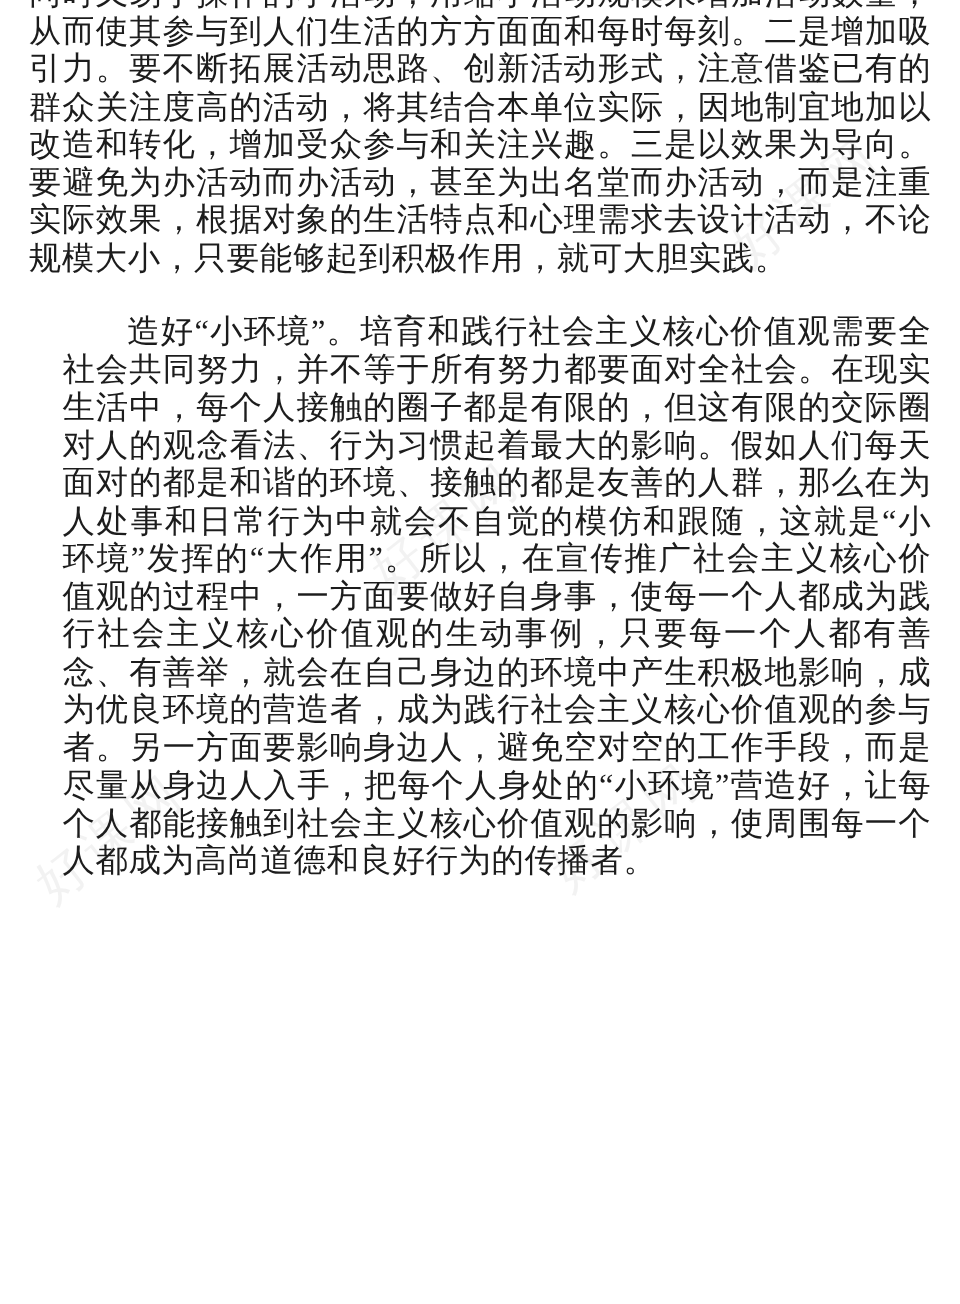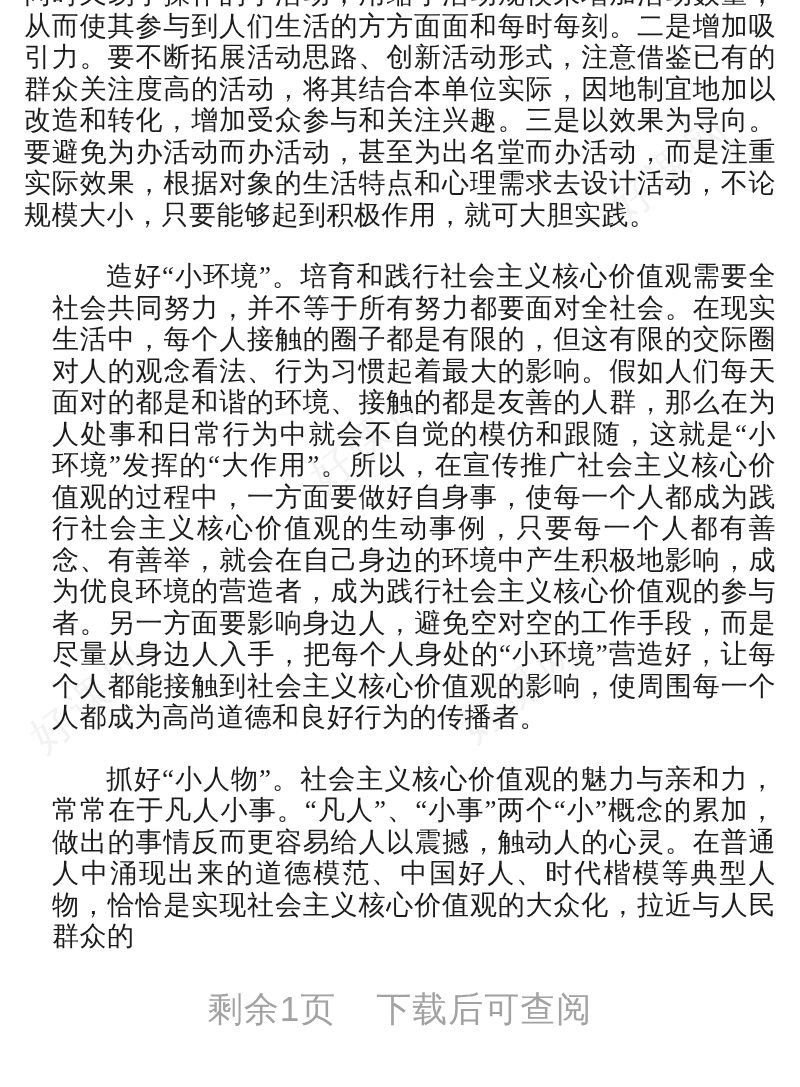--- a/index.html
+++ b/index.html
@@ -84,20 +84,16 @@
   <div class="watermark-layer">
     <span class="watermark wm-1">好课网</span>
     <span class="watermark wm-2">好课网</span>
     <span class="watermark wm-3">好课网</span>
     <span class="watermark wm-4">好课网</span>
   </div>
 
   <div class="content">
     <p class="para">同时又易于操作的小活动，用缩小活动规模来增加活动数量，从而使其参与到人们生活的方方面面和每时每刻。二是增加吸引力。要不断拓展活动思路、创新活动形式，注意借鉴已有的群众关注度高的活动，将其结合本单位实际，因地制宜地加以改造和转化，增加受众参与和关注兴趣。三是以效果为导向。要避免为办活动而办活动，甚至为出名堂而办活动，而是注重实际效果，根据对象的生活特点和心理需求去设计活动，不论规模大小，只要能够起到积极作用，就可大胆实践。</p>
     <p class="para indent">造好“小环境”。培育和践行社会主义核心价值观需要全社会共同努力，并不等于所有努力都要面对全社会。在现实生活中，每个人接触的圈子都是有限的，但这有限的交际圈对人的观念看法、行为习惯起着最大的影响。假如人们每天面对的都是和谐的环境、接触的都是友善的人群，那么在为人处事和日常行为中就会不自觉的模仿和跟随，这就是“小环境”发挥的“大作用”。所以，在宣传推广社会主义核心价值观的过程中，一方面要做好自身事，使每一个人都成为践行社会主义核心价值观的生动事例，只要每一个人都有善念、有善举，就会在自己身边的环境中产生积极地影响，成为优良环境的营造者，成为践行社会主义核心价值观的参与者。另一方面要影响身边人，避免空对空的工作手段，而是尽量从身边人入手，把每个人身处的“小环境”营造好，让每个人都能接触到社会主义核心价值观的影响，使周围每一个人都成为高尚道德和良好行为的传播者。</p>
-    <p class="para indent">抓好“小人物”。社会主义核心价值观的魅力与亲和力，常常在于凡人小事。“凡人”、“小事”两个“小”概念的累加，做出的事情反而更容易给人以震撼，触动人的心灵。在普通人中涌现出来的道德模范、中国好人、时代楷模等典型人物，恰恰是实现社会主义核心价值观的大众化，拉近与人民群众的</p>
   </div>
 
-  <div class="footer">
-    <span>剩余1页</span><span class="spacer"></span><span>下载后可查阅</span>
-  </div>
 
 </div>
 
 </body></html>

